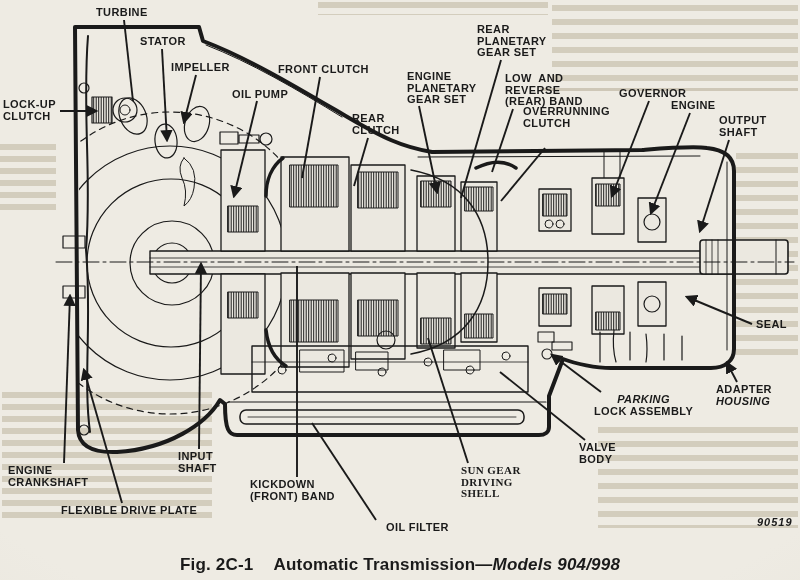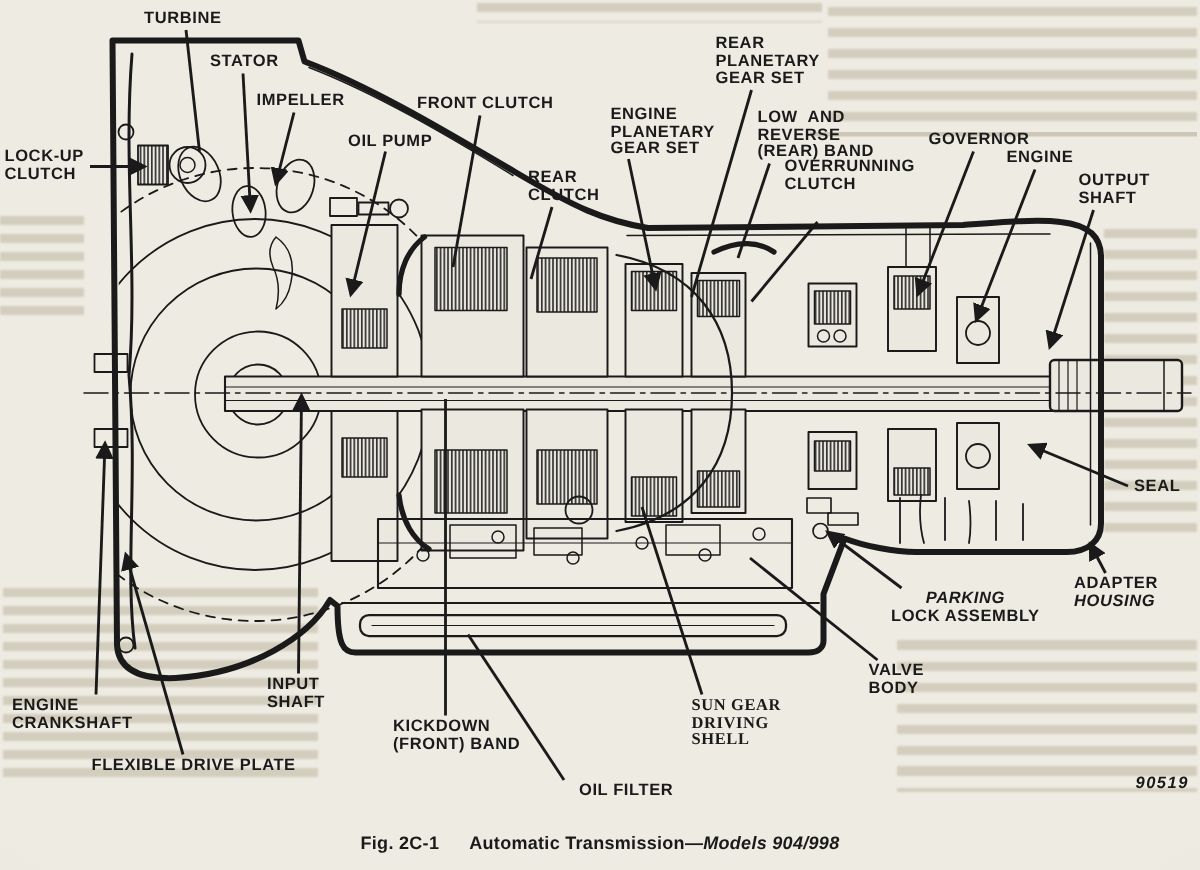--- a/index.html
+++ b/index.html
@@ -16,21 +16,21 @@
     background:repeating-linear-gradient(180deg, transparent 0 3px, var(--bleed) 3px 9px, transparent 9px 14px);}
   .bleed.tight{background:repeating-linear-gradient(180deg, transparent 0 2px, var(--bleed) 2px 8px, transparent 8px 12px);}
   .bleed.rule{background:var(--bleed);opacity:.45;filter:blur(.5px);}
   
   .part-label{position:absolute;color:var(--ink);font-weight:700;font-size:11px;
     line-height:11.5px;letter-spacing:.4px;white-space:pre;}
   .part-label .it{font-style:italic;}
   .fig-code{position:absolute;left:757px;top:516px;color:var(--ink);
     font-style:italic;font-weight:700;font-size:11px;letter-spacing:1px;}
   .caption{position:absolute;left:0;right:0;top:555px;text-align:center;
-    color:var(--ink);font-weight:700;font-size:12px;letter-spacing:.2px;}
+    color:var(--ink);font-weight:700;font-size:17px;letter-spacing:.2px;}
   .caption .fig{margin-right:20px;}
   .caption .ital{font-style:italic;}
 </style>
 </head>
 <body>
 
 <div class="page" style="--ink: #1a1a1a; --bleed: #a89d82;">
 
   <div class="bleed tight" style="left:318px;top:0;width:230px;height:15px;"></div>
   <div class="bleed" style="left:552px;top:2px;width:246px;height:82px;"></div>
@@ -214,21 +214,21 @@
       <div class="part-label" style="left: 523px; top: 106px;"><div>OVERRUNNING</div><div>CLUTCH</div></div>
       <div class="part-label" style="left: 619px; top: 88px;"><div>GOVERNOR</div></div>
       <div class="part-label" style="left: 671px; top: 100px;"><div>ENGINE</div></div>
       <div class="part-label" style="left: 719px; top: 115px;"><div>OUTPUT</div><div>SHAFT</div></div>
       <div class="part-label" style="left: 756px; top: 319px;"><div>SEAL</div></div>
       <div class="part-label" style="left: 716px; top: 384px;"><div>ADAPTER</div><div class="it">HOUSING</div></div>
       <div class="part-label" style="left: 594px; top: 394px; text-align: center;"><div class="it">PARKING</div><div>LOCK ASSEMBLY</div></div>
       <div class="part-label" style="left: 579px; top: 442px;"><div>VALVE</div><div>BODY</div></div>
       <div class="part-label" style="left: 461px; top: 465px; font-family: Liberation Serif, serif;"><div>SUN GEAR</div><div>DRIVING</div><div>SHELL</div></div>
       <div class="part-label" style="left: 341px; top: 522px; margin-left: 45px;"><div>OIL FILTER</div></div>
-      <div class="part-label" style="left: 250px; top: 479px; margin-left: 12px;"><div>KICKDOWN</div><div>(FRONT) BAND</div></div>
+      <div class="part-label" style="left: 250px; top: 479px;"><div>KICKDOWN</div><div>(FRONT) BAND</div></div>
       <div class="part-label" style="left: 178px; top: 451px;"><div>INPUT</div><div>SHAFT</div></div>
       <div class="part-label" style="left: 8px; top: 465px;"><div>ENGINE</div><div>CRANKSHAFT</div></div>
       <div class="part-label" style="left: 61px; top: 505px;"><div>FLEXIBLE DRIVE PLATE</div></div>
     </div>
 
   <div class="fig-code">90519</div>
 
   <div class="caption">
     <span class="fig">Fig. 2C-1</span><span>Automatic Transmission—</span><span class="ital">Models 904/998</span>
   </div>

